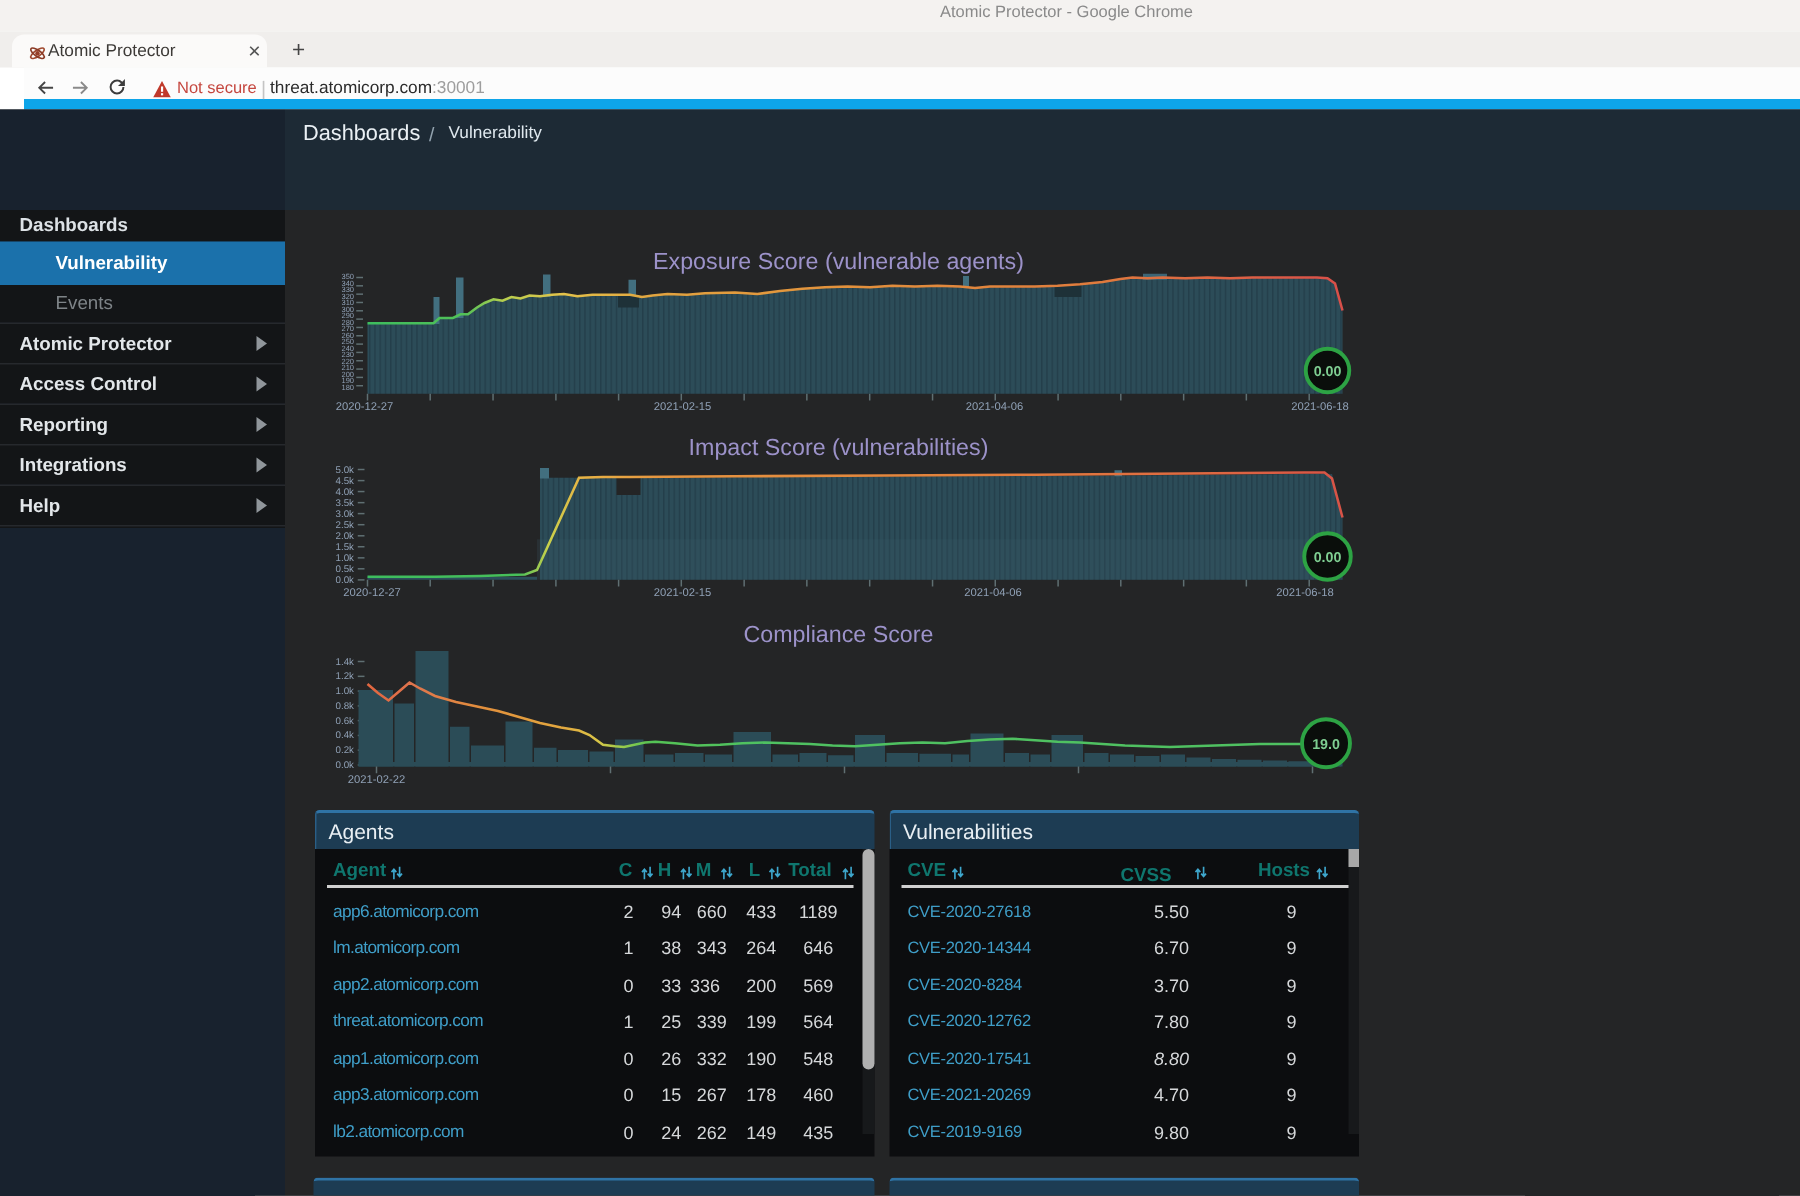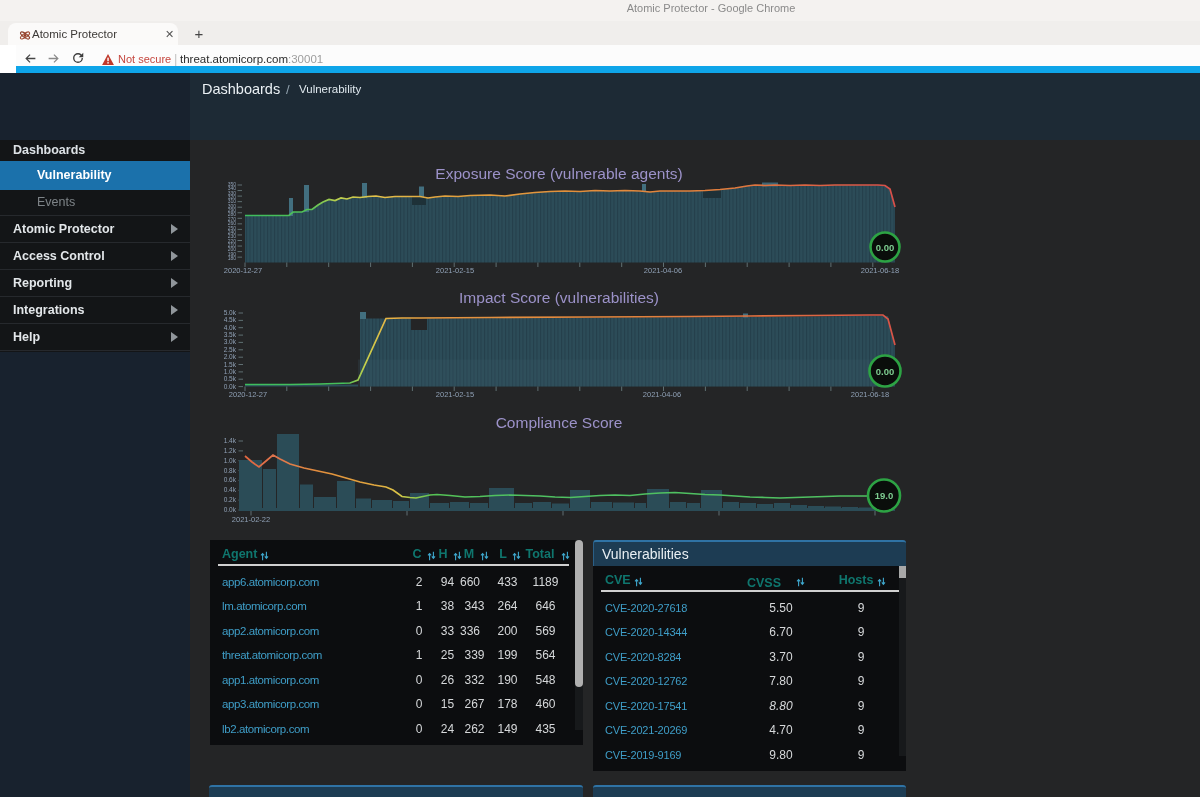--- a/index.html
+++ b/index.html
@@ -294,20 +294,21 @@
 <line x1="61" y1="371" x2="61" y2="375.5" stroke="#5f6f72" stroke-width="1"></line>
 <line x1="217" y1="371" x2="217" y2="375.5" stroke="#5f6f72" stroke-width="1"></line>
 <line x1="373" y1="371" x2="373" y2="375.5" stroke="#5f6f72" stroke-width="1"></line>
 <line x1="529" y1="371" x2="529" y2="375.5" stroke="#5f6f72" stroke-width="1"></line>
 <line x1="685" y1="371" x2="685" y2="375.5" stroke="#5f6f72" stroke-width="1"></line>
 <text x="61" y="382" text-anchor="middle" font-size="7.5" fill="#8fa0b5">2021-02-22</text>
 <circle cx="694" cy="355.5" r="16" fill="#0a0e0b" stroke="#2da344" stroke-width="2.6"></circle>
 <text x="694" y="359" text-anchor="middle" font-size="9.5" font-weight="bold" fill="#7fce92">19.0</text>
 </svg>
     <div class="panel" style="left:20px;top:400px;width:373px;">
+<div class="phead">Agents</div>
 <div class="pbody" style="height:205px;">
 <div style="position:absolute;left:365px;top:0;width:8px;height:190px;background:#17191b;"></div>
 <div style="position:absolute;left:365px;top:0;width:8px;height:147px;background:#b0b0b0;border-radius:4px;"></div>
 <div class="thead" style="position:absolute;left:0;top:0;width:365px;height:26px;">
             <span style="position:absolute;left:12px;top:7px;">Agent</span>
             <svg style="position:absolute;left:50px;top:11px" width="9" height="10" viewBox="0 0 9 10">
               <path d="M2.6 9.2V2.6M1 4.4l1.6-1.9 1.6 1.9" fill="none" stroke="#3ea7cd" stroke-width="1.1"></path>
               <path d="M6.4 0.8v6.6M4.8 5.4l1.6 1.9 1.6-1.9" fill="none" stroke="#3ea7cd" stroke-width="1.1"></path>
             </svg>
             <span style="position:absolute;left:198px;top:7px;width:18px;text-align:center;">C</span>
@@ -334,21 +335,21 @@
             <svg style="position:absolute;left:351px;top:11px" width="9" height="10" viewBox="0 0 9 10">
               <path d="M2.6 9.2V2.6M1 4.4l1.6-1.9 1.6 1.9" fill="none" stroke="#3ea7cd" stroke-width="1.1"></path>
               <path d="M6.4 0.8v6.6M4.8 5.4l1.6 1.9 1.6-1.9" fill="none" stroke="#3ea7cd" stroke-width="1.1"></path>
             </svg>
           </div>
 <div style="position:absolute;left:8px;top:24px;width:351px;border-bottom:2px solid #d0d0d0;"></div>
 <div style="position:absolute;left:0;top:29.5px;width:365px;height:24.5px;line-height:24.5px;">
             <span class="link" style="position:absolute;left:12px;font-size:11.5px;letter-spacing:-0.4px;">app6.atomicorp.com</span>
             <span class="num" style="position:absolute;left:195px;width:28px;text-align:center;font-size:12px;">2</span>
             <span class="num" style="position:absolute;left:223px;width:29px;text-align:center;font-size:12px;">94</span>
-            <span class="num" style="position:absolute;left:250px;width:29px;text-align:left;font-size:12px;">660</span>
+            <span class="num" style="position:absolute;left:250px;width:29px;text-align:center;font-size:12px;">660</span>
             <span class="num" style="position:absolute;left:283px;width:29px;text-align:center;font-size:12px;">433</span>
             <span class="num" style="position:absolute;left:318px;width:35px;text-align:center;font-size:12px;">1189</span>
           </div>
 <div style="position:absolute;left:0;top:54.0px;width:365px;height:24.5px;line-height:24.5px;">
             <span class="link" style="position:absolute;left:12px;font-size:11.5px;letter-spacing:-0.4px;">lm.atomicorp.com</span>
             <span class="num" style="position:absolute;left:195px;width:28px;text-align:center;font-size:12px;">1</span>
             <span class="num" style="position:absolute;left:223px;width:29px;text-align:center;font-size:12px;">38</span>
             <span class="num" style="position:absolute;left:250px;width:29px;text-align:center;font-size:12px;">343</span>
             <span class="num" style="position:absolute;left:283px;width:29px;text-align:center;font-size:12px;">264</span>
             <span class="num" style="position:absolute;left:318px;width:35px;text-align:center;font-size:12px;">646</span>

